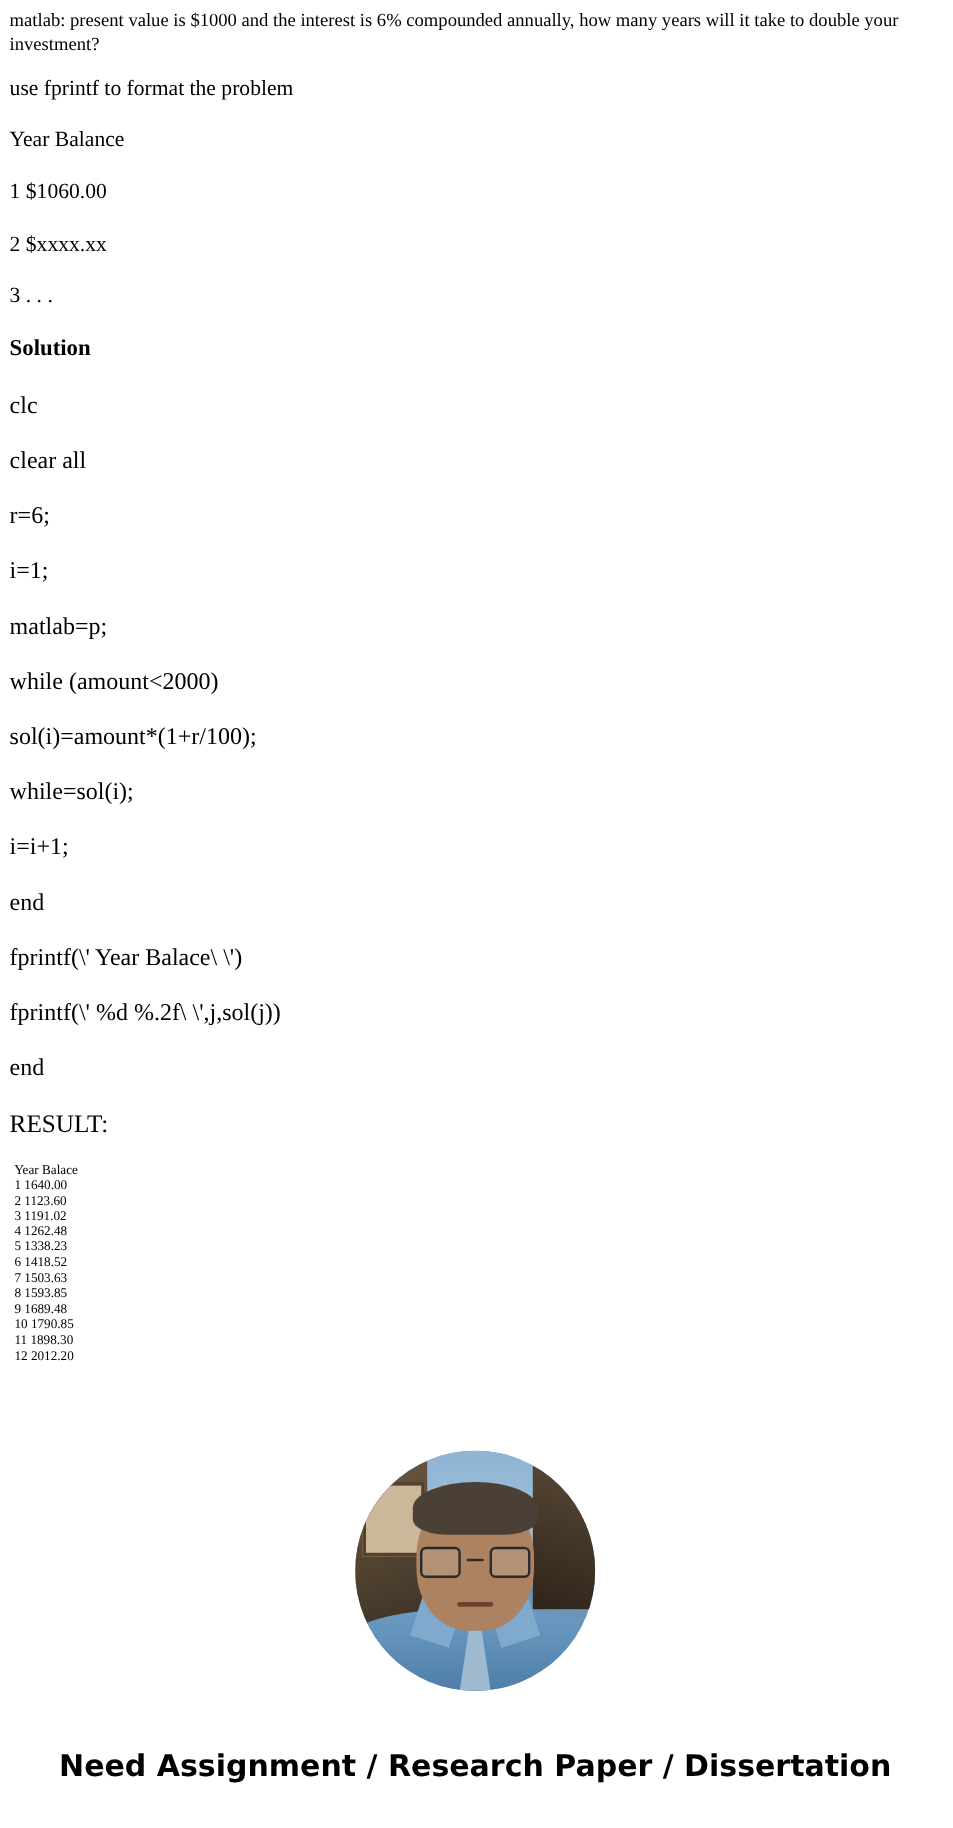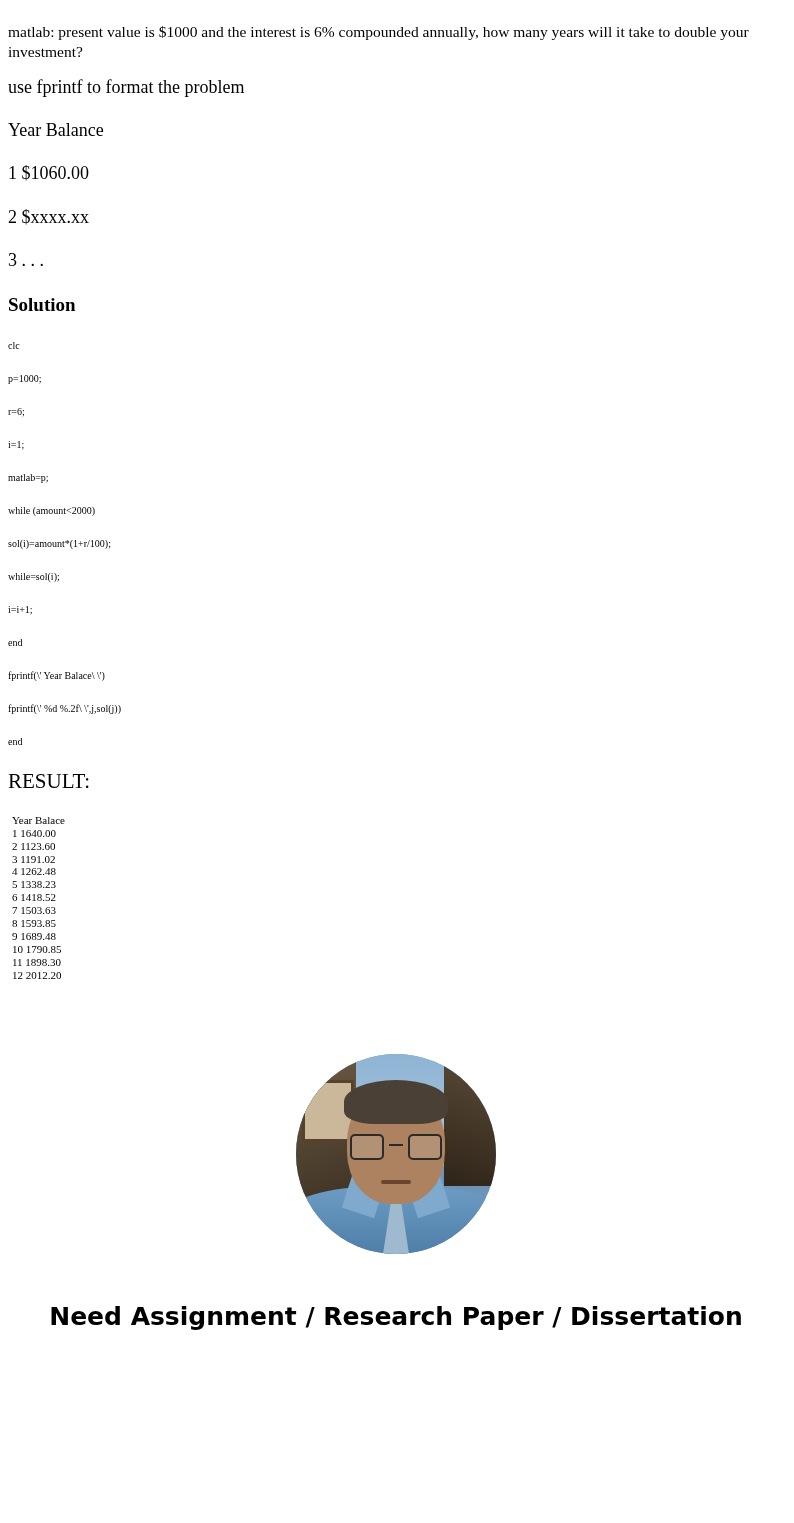--- a/index.html
+++ b/index.html
@@ -14,35 +14,35 @@
     color: #000000;
   }
   .page {
     width: 794px;
     box-sizing: border-box;
     padding: 6px 10px 0 8px;
   }
   .q-line {
     font-size: 15.5px;
     line-height: 1.28;
-    margin: 16px 0 14px 0;
+    margin: 2px 0 14px 0;
   }
   .para {
     font-size: 18px;
     line-height: 1.3;
     margin: 0 0 20px 0;
   }
   .heading {
     font-size: 19px;
     font-weight: bold;
     line-height: 1.3;
     margin: 0 0 22px 0;
   }
   .code-line {
-    font-size: 10px;
+    font-size: 20px;
     line-height: 1.3;
     margin: 0 0 20px 0;
     white-space: pre-wrap;
   }
   .result-label {
     font-size: 21px;
     line-height: 1.3;
     margin: 0 0 18px 0;
   }
   .result-block {
@@ -184,21 +184,21 @@
 
   <div class="para">Year Balance</div>
 
   <div class="para">1 $1060.00</div>
   <div class="para">2 $xxxx.xx</div>
   <div class="para">3 . . .</div>
 
   <div class="heading">Solution</div>
 
   <div class="code-line">clc</div>
-  <div class="code-line">p=1000;</div>
+  <div class="code-line">clear all</div>
   <div class="code-line">r=6;</div>
   <div class="code-line">i=1;</div>
   <div class="code-line">matlab=p;</div>
   <div class="code-line">while (amount&lt;2000)</div>
   <div class="code-line">sol(i)=amount*(1+r/100);</div>
   <div class="code-line">while=sol(i);</div>
   <div class="code-line">i=i+1;</div>
   <div class="code-line">end</div>
   <div class="code-line">fprintf(\' Year Balace\ \')</div>
   <div class="code-line">fprintf(\' %d %.2f\ \',j,sol(j))</div>

